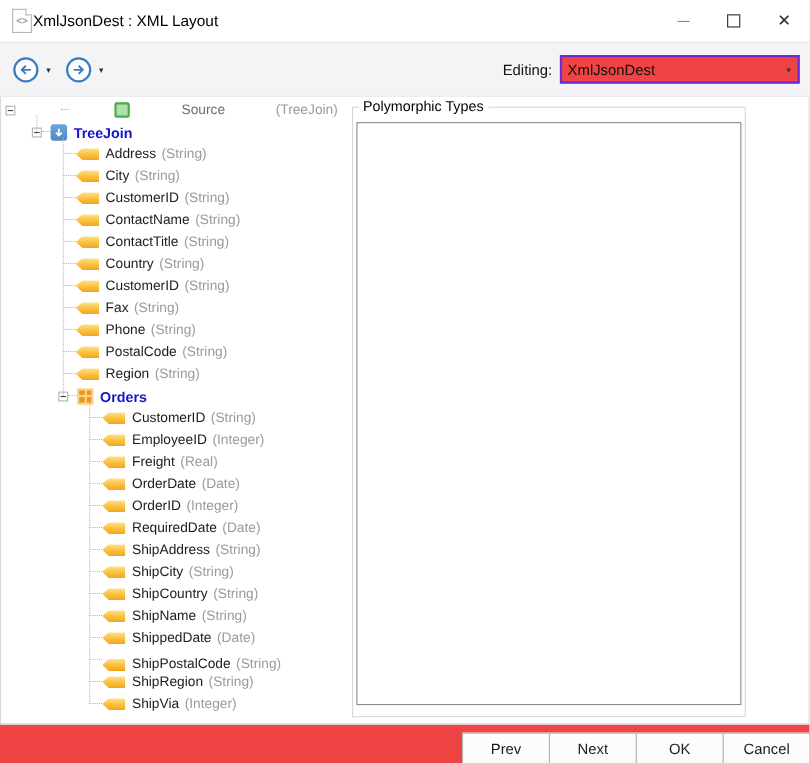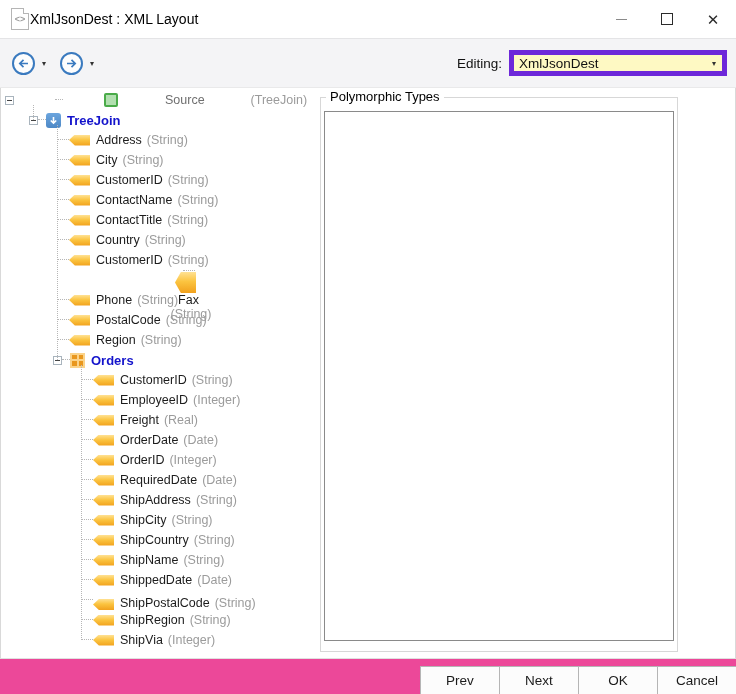--- a/index.html
+++ b/index.html
@@ -27,21 +27,21 @@
   .toolbar{position:absolute;top:38px;left:0;right:0;height:50px;background:#f4f4f6;
     border-top:1px solid #e4e4e6;border-bottom:1px solid #e9e9ea;
     display:flex;align-items:center;box-sizing:border-box;}
   .nav-circle{width:23px;height:23px;border-radius:50%;border:2px solid #3a7abf;background:#fdfdfd;
     display:flex;align-items:center;justify-content:center;box-sizing:border-box;padding:0;}
   .nav-back{margin-left:12px;}
   .nav-fwd{margin-left:10px;}
   .drop-caret{border:none;background:transparent;padding:0 4px;margin-left:3px;font-size:8px;color:#333;}
   .editing-wrap{margin-left:auto;display:flex;align-items:center;margin-right:9px;}
   .editing-label{font-size:13.5px;color:#111;margin-right:7px;}
-  .combobox{width:218px;height:26px;background:#fef9c3;border:5px solid #6d28d9;box-sizing:border-box;
+  .combobox{width:218px;height:26px;background:#ef4444;border:2px solid #6d28d9;box-sizing:border-box;
     display:flex;align-items:center;font-size:13.5px;color:#111;padding-left:5px;position:relative;}
   .combobox .caret{position:absolute;right:6px;font-size:8px;color:#333;}
 
   
   .tree{position:absolute;left:0;top:90px;width:320px;height:566px;}
   .tree-row{height:20px;display:flex;align-items:center;white-space:nowrap;}
   .expand-box{width:9px;height:9px;box-sizing:border-box;border:1px solid #a9b4bd;background:#fff;
     display:flex;align-items:center;justify-content:center;flex:0 0 9px;}
   .expand-box .minus{width:5px;height:1px;background:#444;}
   .stub{height:1px;border-top:1px dotted #b6b6b6;align-self:center;flex:0 0 auto;}
@@ -68,21 +68,21 @@
 
   
   .groupbox{position:absolute;left:320px;top:97px;width:358px;height:555px;
     border:1px solid #d7d7d7;box-sizing:border-box;}
   .groupbox-label{position:absolute;top:-9px;left:5px;background:#fff;padding:0 4px;
     font-size:13px;color:#000;}
   .listbox{position:absolute;left:3px;right:3px;top:13px;bottom:10px;
     background:#fff;border:1px solid #8a8a8a;}
 
   
-  .footer{position:absolute;left:0;right:0;top:658px;height:36px;background:#ec4899;
+  .footer{position:absolute;left:0;right:0;top:658px;height:36px;background:#ef4444;
     border-top:1px solid #e0e0e0;box-sizing:border-box;overflow:hidden;}
   .footer-btns{position:absolute;right:-1px;top:7px;display:flex;}
   .footer-btn{width:80px;height:34px;background:#fcfcfc;border:1px solid #b5b5b5;
     font-family:"Liberation Sans",sans-serif;font-size:13.5px;color:#1c1c1c;
     margin-left:-1px;padding:0 0 6px 0;}
 </style>
 </head>
 <body>
 
 <div class="window">
@@ -183,21 +183,21 @@
         <span class="icon-field icon-gap"></span>
         <span class="node-name">Country</span>
         <span class="node-type">(String)</span>
       </div>
       <div class="tree-row t-leaf" style="margin-left: 57px;">
         <span class="stub w12"></span>
         <span class="icon-field icon-gap"></span>
         <span class="node-name">CustomerID</span>
         <span class="node-type">(String)</span>
       </div>
-      <div class="tree-row t-leaf" style="margin-left: 57px; flex-direction: column;">
+      <div class="tree-row t-leaf" style="margin-left: 57px;">
         <span class="stub w12"></span>
         <span class="icon-field icon-gap"></span>
         <span class="node-name">Fax</span>
         <span class="node-type">(String)</span>
       </div>
       <div class="tree-row t-leaf" style="margin-left: 57px;">
         <span class="stub w12"></span>
         <span class="icon-field icon-gap"></span>
         <span class="node-name">Phone</span>
         <span class="node-type">(String)</span>

